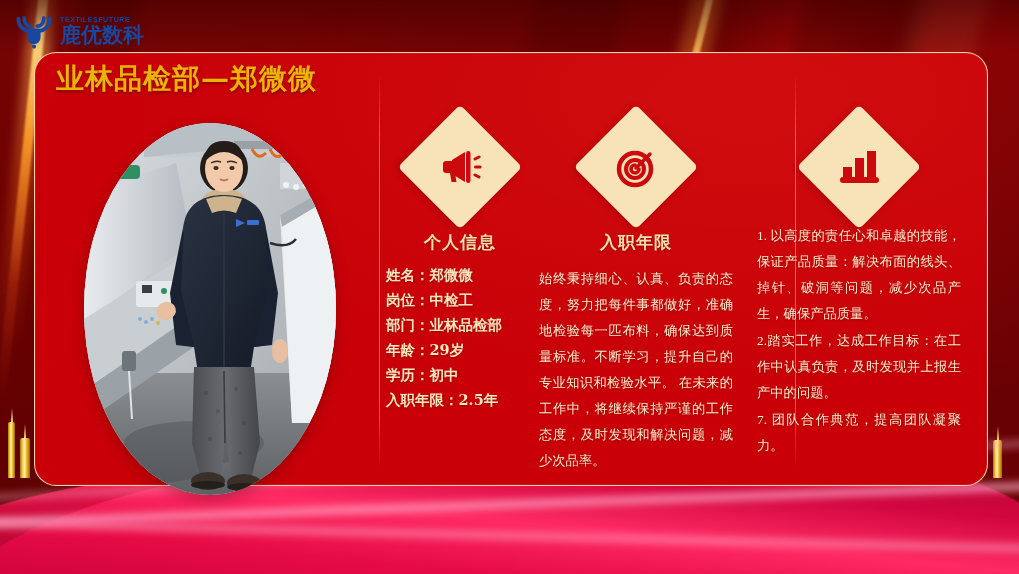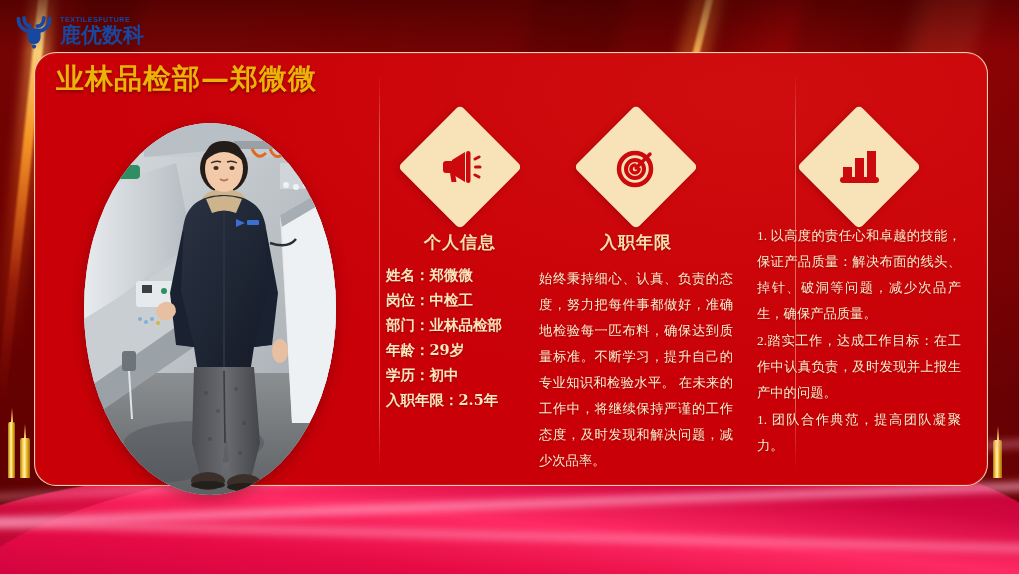--- a/index.html
+++ b/index.html
@@ -359,18 +359,18 @@
             <rect x="18" y="11" width="9" height="21" fill="#cc0a0d"></rect>
             <rect x="30" y="4" width="9" height="28" fill="#cc0a0d"></rect>
             <rect x="3" y="30" width="39" height="6" rx="3" fill="#cc0a0d"></rect>
           </svg>
         </span>
       </div>
         </div>
       <div class="body-txt">
         <p>1. 以高度的责任心和卓越的技能，保证产品质量：解决布面的线头、掉针、破洞等问题，减少次品产生，确保产品质量。</p>
         <p>2.踏实工作，达成工作目标：在工作中认真负责，及时发现并上报生产中的问题。</p>
-        <p>1. 团队合作典范，提高团队凝聚力。</p>
+        <p>7. 团队合作典范，提高团队凝聚力。</p>
       </div>
     </div>
 
   </div>
 </div>
 
 </body></html>

